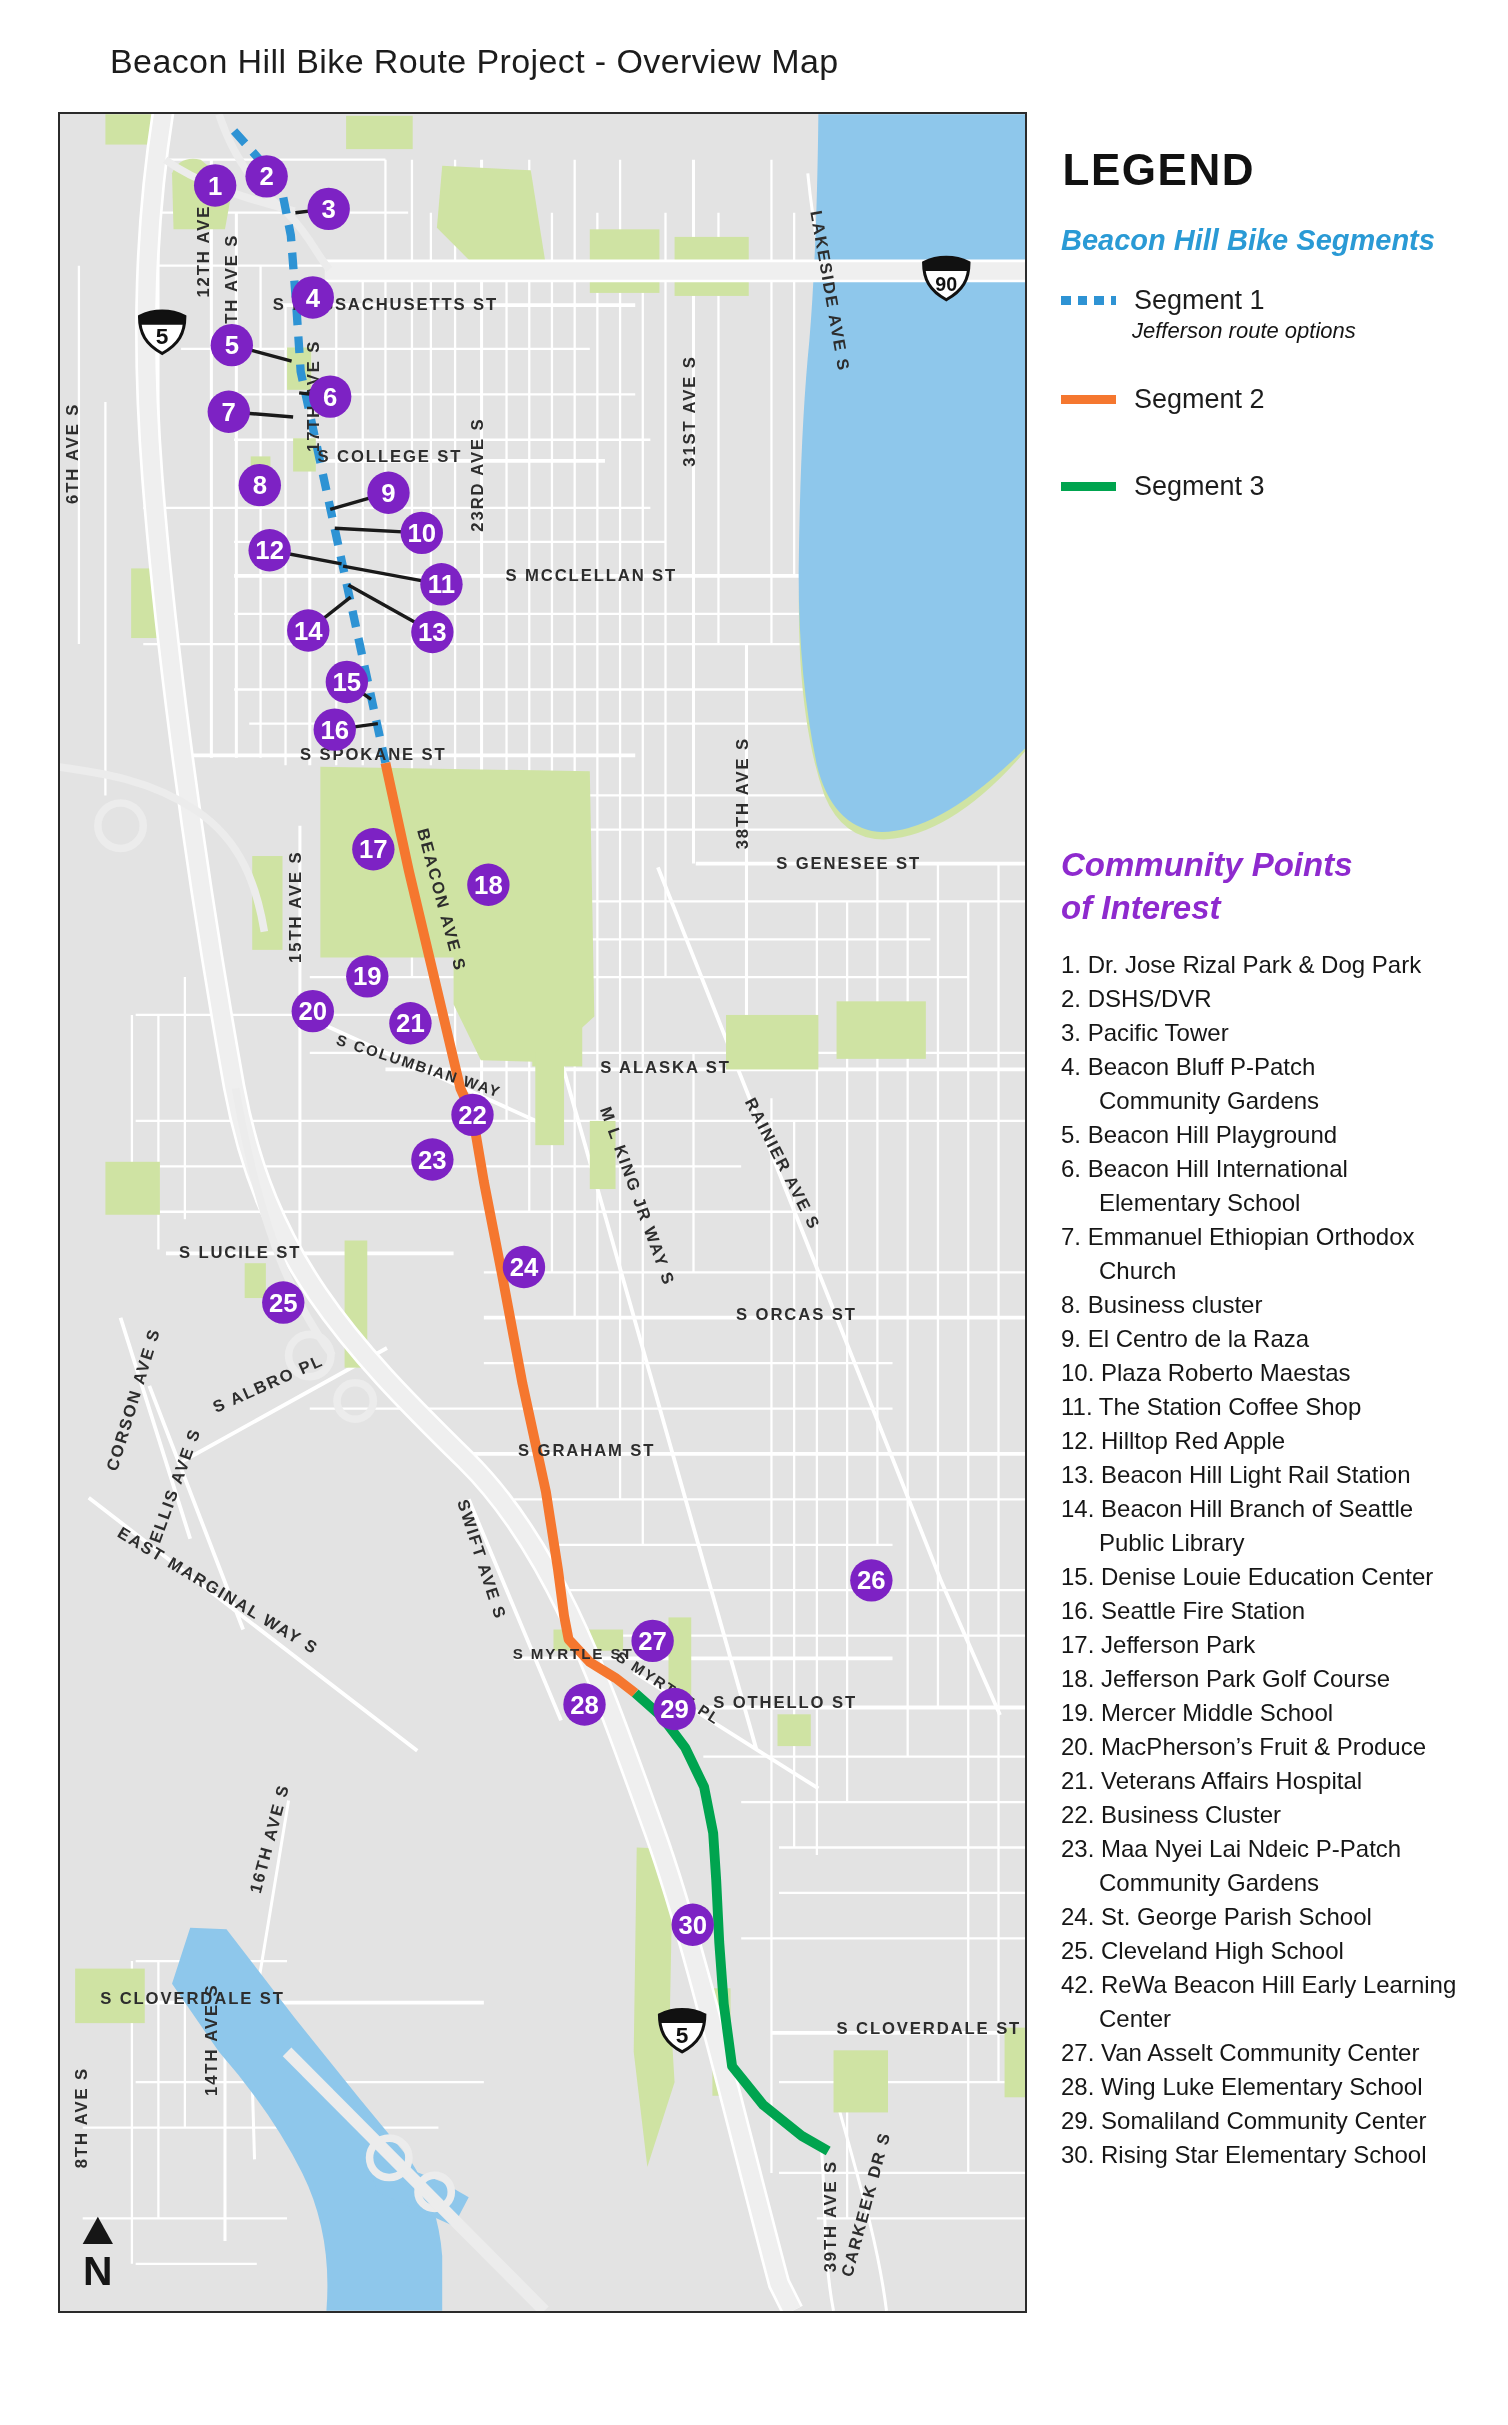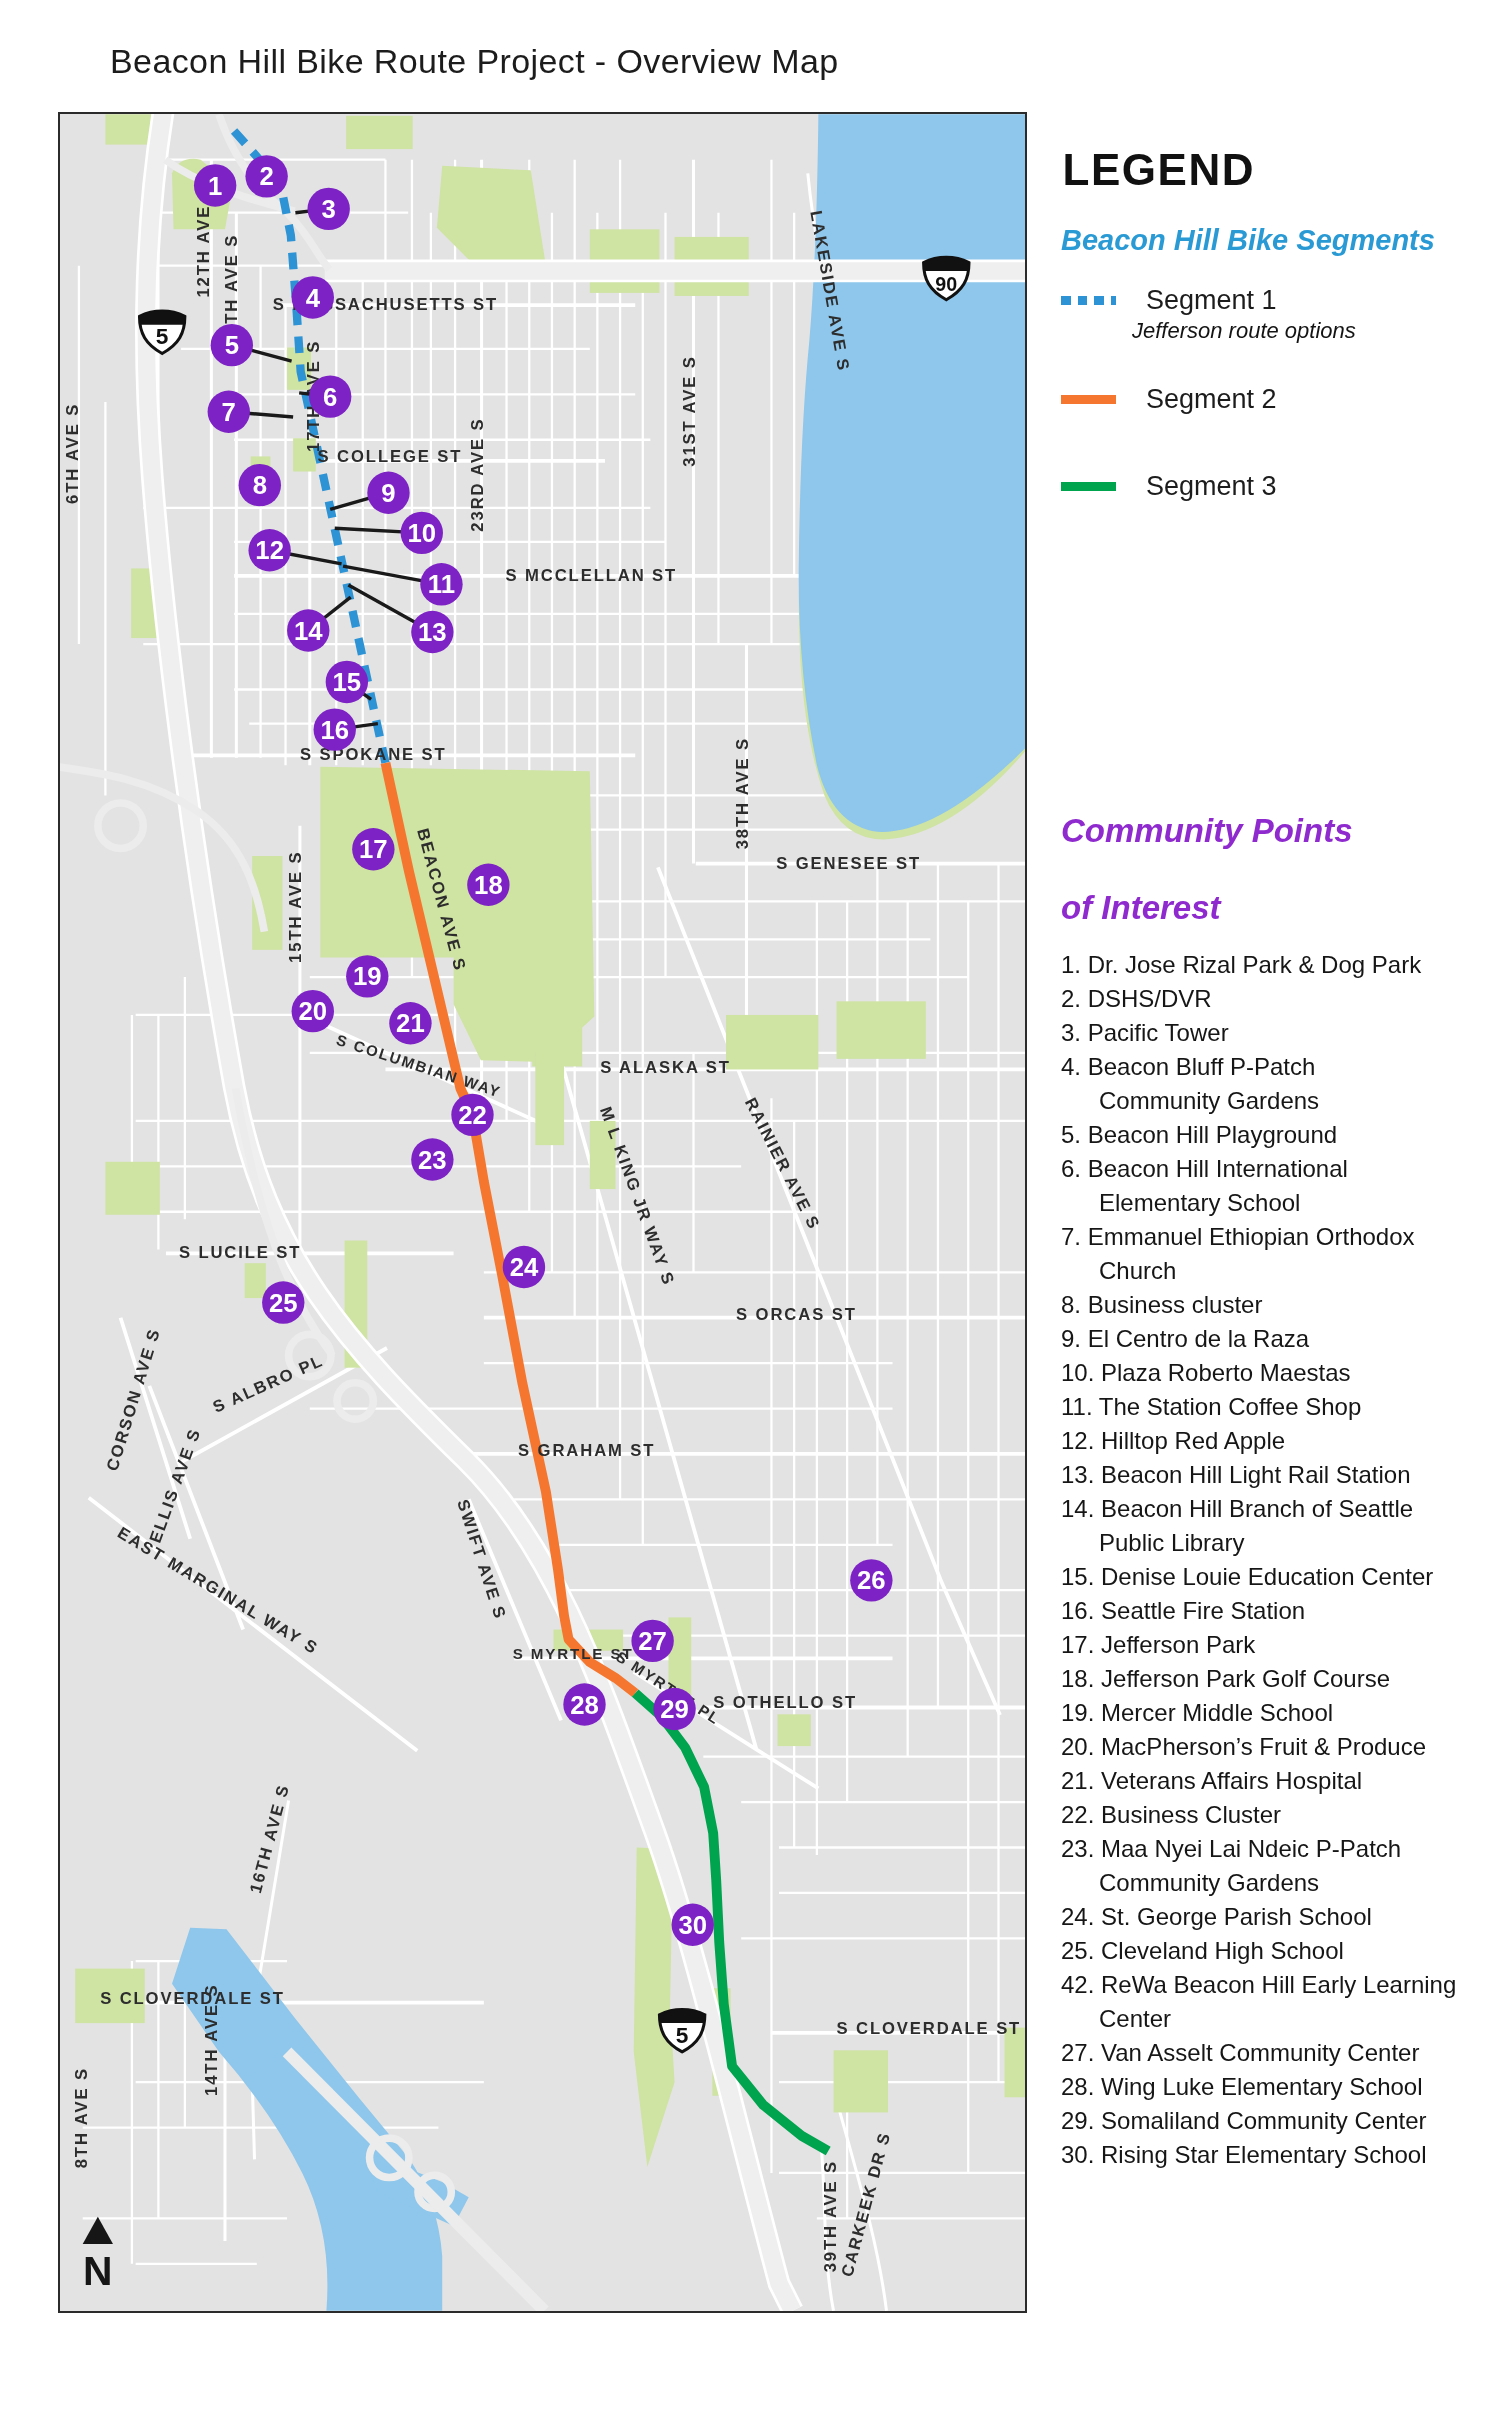--- a/index.html
+++ b/index.html
@@ -15,24 +15,24 @@
 
   .legend{position:absolute;left:1055px;top:0;width:454px;height:1746px;}
   .legend-title{position:absolute;left:7.6px;top:145px;font-size:44px;font-weight:800;letter-spacing:1.5px;color:#111;}
   .segments-heading{position:absolute;left:6px;top:224px;font-size:29px;font-style:italic;font-weight:600;color:#2a9ad5;white-space:nowrap;}
   .seg-rows{position:absolute;left:0;top:0;width:100%;}
   .seg-row{position:absolute;left:6px;height:35px;display:flex;align-items:center;}
   .seg-row.r0{top:283px;} .seg-row.r1{top:382px;} .seg-row.r2{top:469px;text-align:center;}
   .seg-swatch{width:55px;height:9.8px;flex:0 0 55px;}
   .seg-swatch.solid{background:var(--c);}
   .seg-swatch.dashed{background:repeating-linear-gradient(90deg,var(--c) 0 9.8px,transparent 9.8px 16.7px);}
-  .seg-label{margin-left:30px;font-size:27px;color:#1c1c1c;white-space:nowrap;}
+  .seg-label{margin-left:18px;font-size:27px;color:#1c1c1c;white-space:nowrap;}
   .seg-note{position:absolute;left:77px;top:318px;font-size:22px;font-style:italic;color:#141414;white-space:nowrap;}
   .poi-heading{position:absolute;left:6px;font-size:33px;font-style:italic;font-weight:600;color:#8e2ace;white-space:nowrap;}
-  .poi-heading.l1{top:812px;} .poi-heading.l2{top:889px;}
+  .poi-heading.l1{top:846px;} .poi-heading.l2{top:889px;}
   .poi-list{position:absolute;left:6px;top:948px;width:443px;font-size:24px;line-height:34px;color:#161616;}
   .poi-item{padding-left:38px;text-indent:-38px;white-space:pre-line;}
 </style>
 </head>
 <body>
 
 <div class="page-title">Beacon Hill Bike Route Project - Overview Map</div>
 
 <div class="map-frame">
   <svg id="map-svg" width="965" height="2197" viewBox="0 0 1275 2902">

